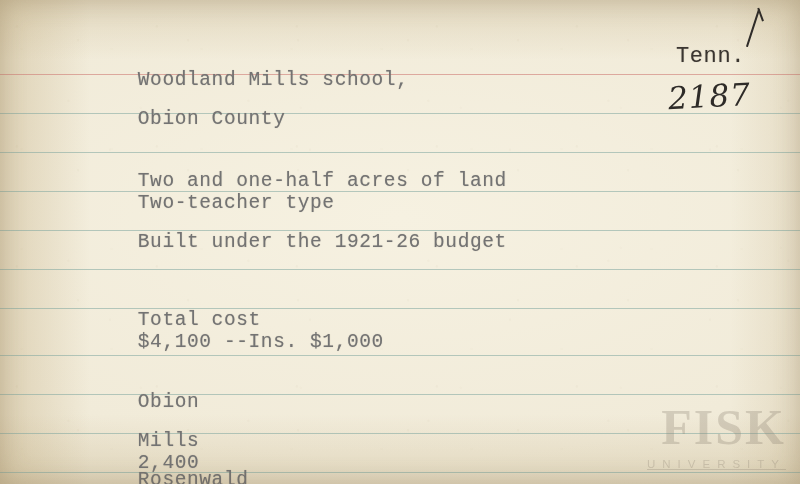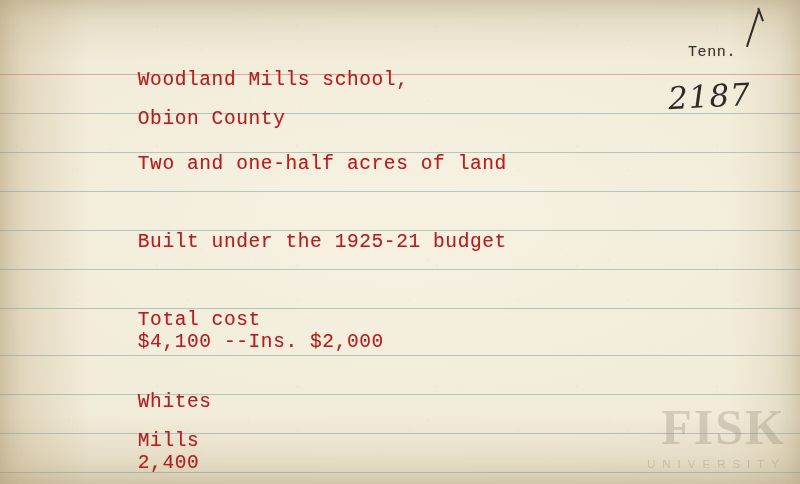--- a/index.html
+++ b/index.html
@@ -73,38 +73,37 @@
   
   #typed {
     position: absolute;
     left: 0; top: 0; right: 0; bottom: 0;
   }
   .line {
     position: absolute;
     left: 64px;
     right: 20px;
     height: 38px;
-    color: #b91c1c;
+    color: #737373;
     font-size: 19.5px;
     letter-spacing: 0.6px;
     white-space: pre;
     text-shadow: 0 0 1px rgba(58,53,48,0.30);
   }
   .line .seg { display: inline-block; }
 
   #state-label {
     position: absolute;
     top: 44px;
     left: 676px;
     color: #3a3530;
-    font-size: 15px;
+    font-size: 22px;
     letter-spacing: 0.6px;
     font-family: "Liberation Mono", monospace;
     text-shadow: 0 0 1px rgba(58,53,48,0.30);
-    margin-left: 12px;
   }
 
   
   #hand-number {
     position: absolute;
     top: 78px;
     left: 668px;
     font-family: "DejaVu Serif", serif;
     font-style: italic;
     font-size: 31px;
@@ -149,20 +148,21 @@
     color: #8e8474;
     line-height: 1;
   }
   #wm-sub {
     font-family: "Liberation Sans", sans-serif;
     font-size: 11.5px;
     letter-spacing: 7px;
     color: #8e8474;
     margin-top: 6px;
     margin-left: 4px;
+    text-decoration: underline;
   }
 
   
   #edge-shadow {
     position: absolute;
     inset: 0;
     box-shadow: inset 0 0 26px rgba(120,100,66,0.30);
     pointer-events: none;
   }
 </style>
@@ -195,46 +195,53 @@
   <div id="typed">
 
     <div class="line" style="top:47px">
       <span class="seg">Woodland Mills school,</span>
     </div>
 
     <div class="line" style="top:86px">
       <span class="seg">Obion County</span>
     </div>
 
-    <div class="line" style="top:131px">
+    <div class="line" style="top:148px">
       <span class="seg">Two and one-half acres of land</span>
     </div>
 
+    <div class="line" style="top:170px">
+      <span class="seg">Two-teacher type</span>
+    </div>
 
     <div class="line" style="top:209px">
-      <span class="seg">Built under the 1925-21 budget</span>
+      <span class="seg">Built under the 1921-26 budget</span>
     </div>
 
 
     <div class="line" style="top:287px">
       <span class="seg" style="width:270px">Total cost</span>
-      <span class="seg">$4,100 --Ins. $2,000</span>
+      <span class="seg">$4,100 --Ins. $1,000</span>
     </div>
 
 
     <div class="line" style="top:369px">
-      <span class="seg" style="width:205px">Whites</span>
+      <span class="seg" style="width:205px">Obion</span>
       <span class="seg"></span>
     </div>
 
     <div class="line" style="top:408px">
       <span class="seg" style="width:212px">Mills</span>
       <span class="seg">2,400</span>
     </div>
 
+    <div class="line" style="top:447px">
+      <span class="seg" style="width:241px">Rosenwald</span>
+      
+    </div>
 
   </div>
 
   <div id="state-label">Tenn.</div>
   <div id="hand-number">2187</div>
   <div id="hand-tick"></div>
 
   <div id="watermark">
     <div id="wm-name">FISK</div>
     <div id="wm-sub">UNIVERSITY</div>

